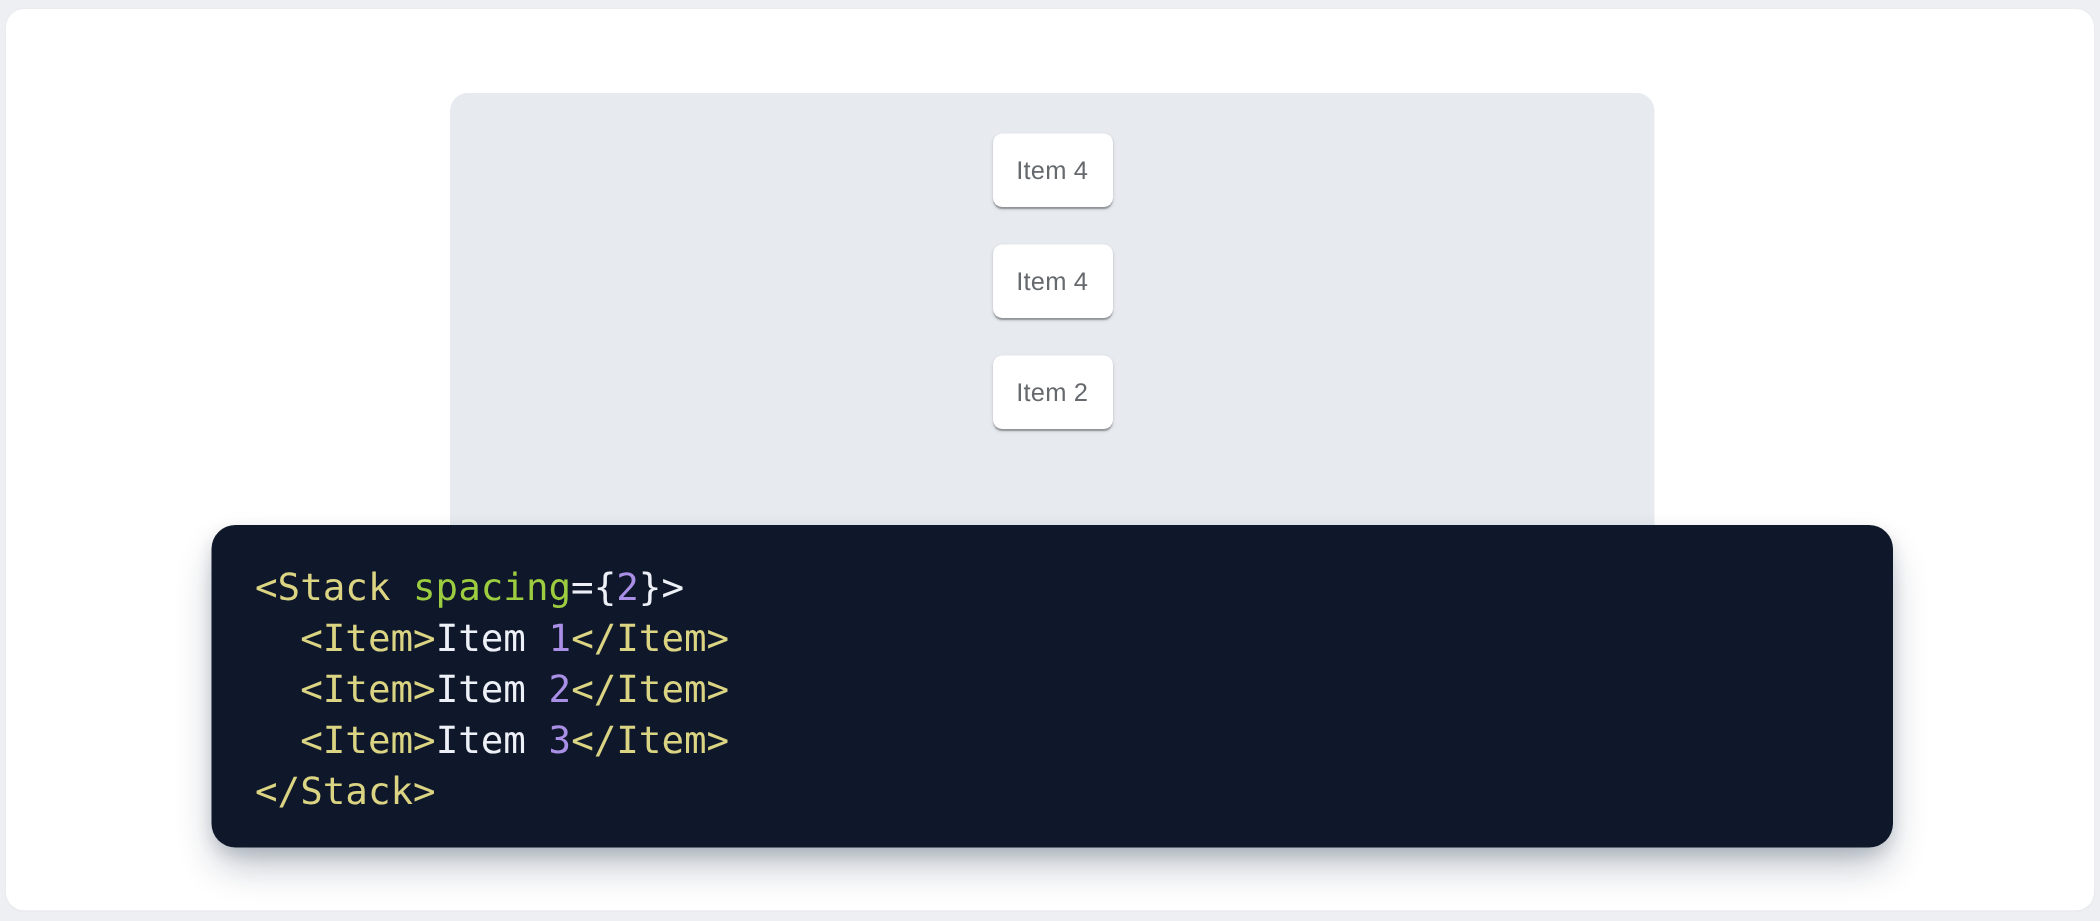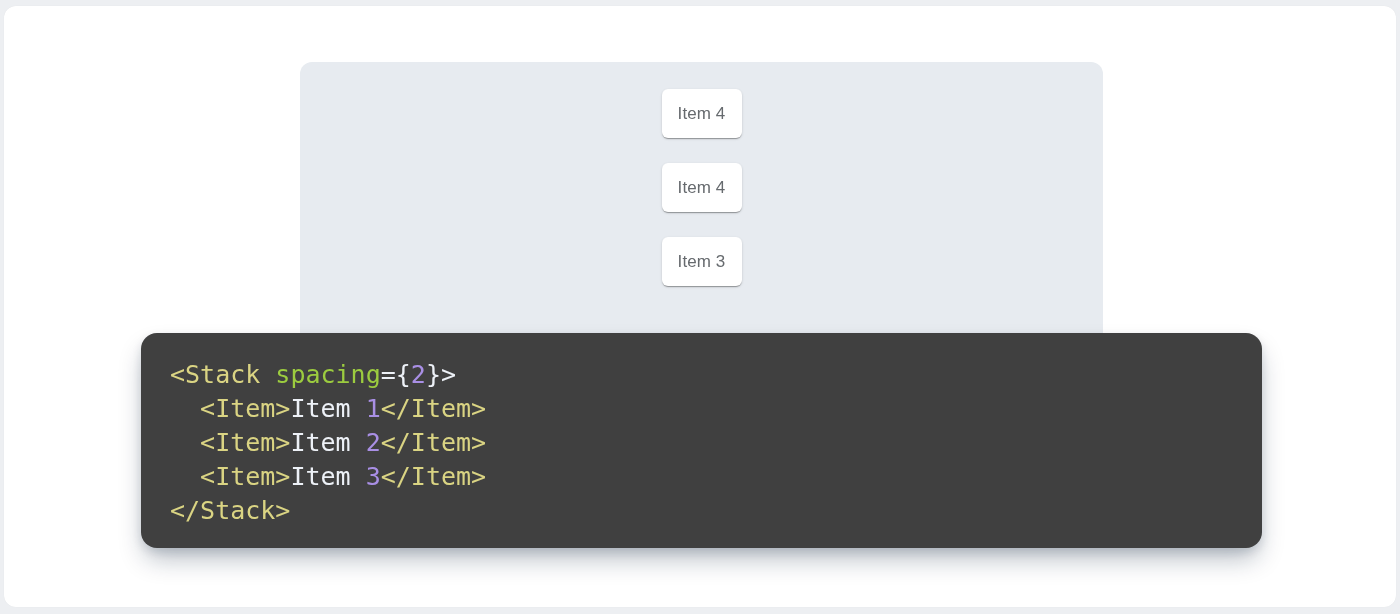--- a/index.html
+++ b/index.html
@@ -85,21 +85,21 @@
 <div class="surface" style="background: rgb(255, 255, 255);">
 
   <div class="demo-panel" style="background: rgb(231, 235, 240);">
     <div class="stack-item" style="color: rgb(102, 106, 110);">
       <span>Item 4</span>
     </div>
     <div class="stack-item" style="color: rgb(102, 106, 110);">
       <span>Item 4</span>
     </div>
     <div class="stack-item" style="color: rgb(102, 106, 110);">
-      <span>Item 3</span>
+      <span>Item 2</span>
     </div>
   </div>
 
-  <div class="code-block" style="background: #404040;">
+  <div class="code-block" style="background: #0f172a; margin-top: 17px;">
     <div class="code-content"><div class="code-line"><span style="color: rgb(218, 212, 131);">&lt;Stack </span><span style="color: rgb(156, 204, 63);">spacing</span><span style="color: rgb(237, 241, 247);">={</span><span style="color: rgb(169, 143, 229);">2</span><span style="color: rgb(237, 241, 247);">}&gt;</span></div><div class="code-line"><span style="color: rgb(237, 241, 247);">  </span><span style="color: rgb(218, 212, 131);">&lt;Item&gt;</span><span style="color: rgb(237, 241, 247);">Item </span><span style="color: rgb(169, 143, 229);">1</span><span style="color: rgb(218, 212, 131);">&lt;/Item&gt;</span></div><div class="code-line"><span style="color: rgb(237, 241, 247);">  </span><span style="color: rgb(218, 212, 131);">&lt;Item&gt;</span><span style="color: rgb(237, 241, 247);">Item </span><span style="color: rgb(169, 143, 229);">2</span><span style="color: rgb(218, 212, 131);">&lt;/Item&gt;</span></div><div class="code-line"><span style="color: rgb(237, 241, 247);">  </span><span style="color: rgb(218, 212, 131);">&lt;Item&gt;</span><span style="color: rgb(237, 241, 247);">Item </span><span style="color: rgb(169, 143, 229);">3</span><span style="color: rgb(218, 212, 131);">&lt;/Item&gt;</span></div><div class="code-line"><span style="color: rgb(218, 212, 131);">&lt;/Stack&gt;</span></div></div>
   </div>
 
 </div>
 
 </body></html>

